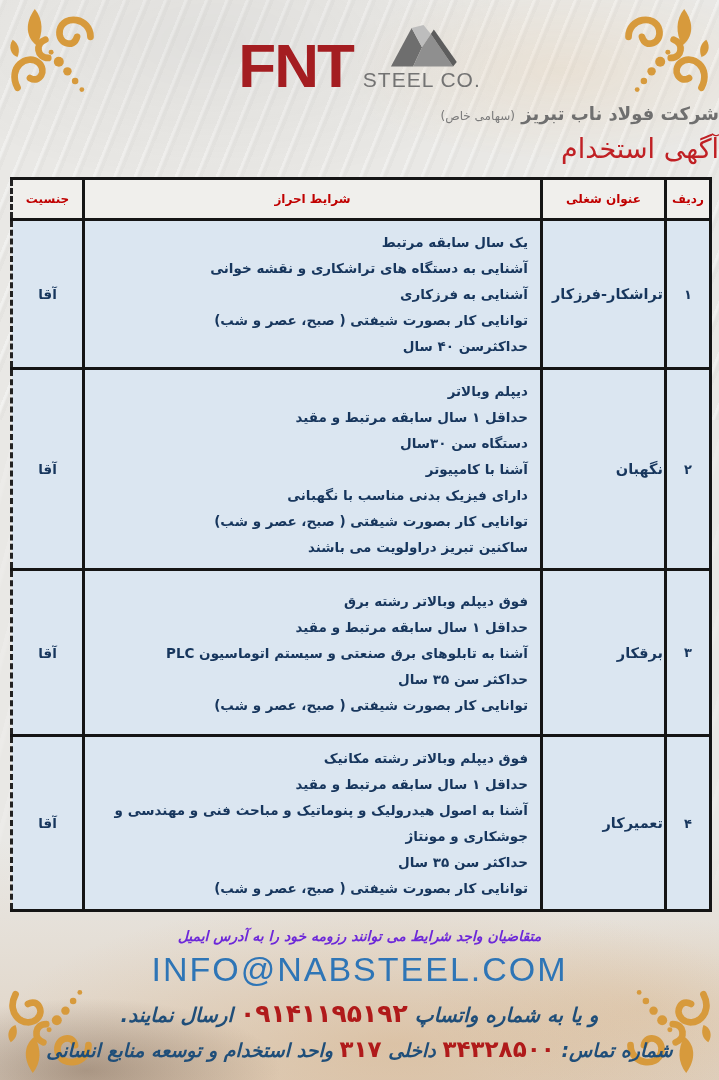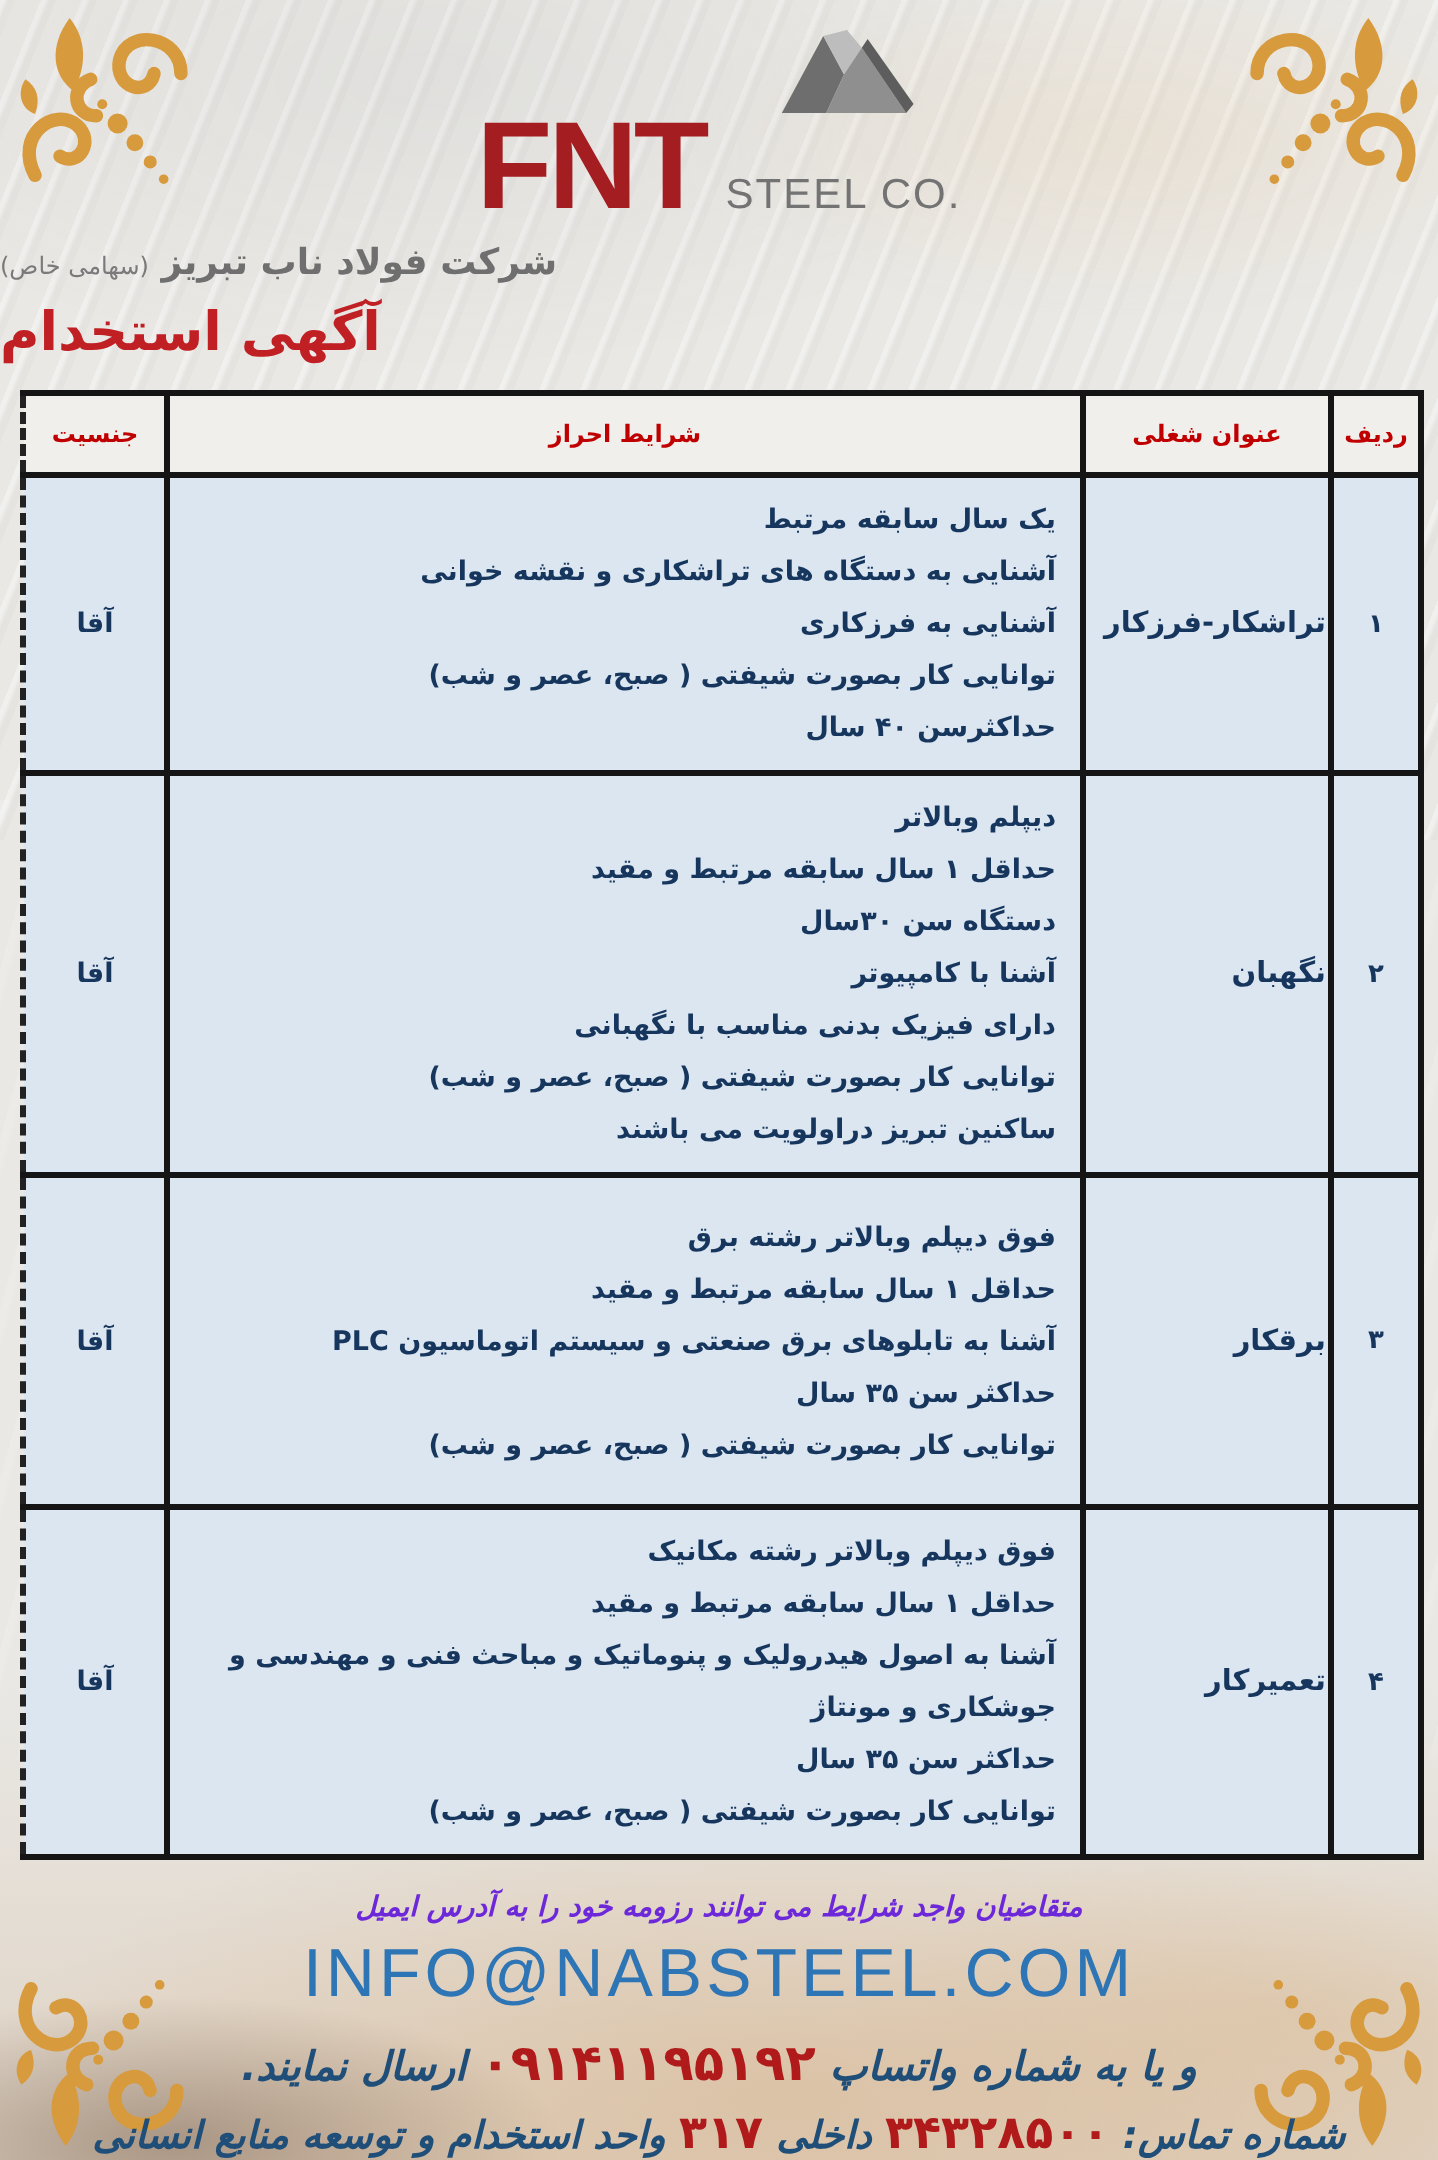--- a/index.html
+++ b/index.html
@@ -30,33 +30,33 @@
     background:repeating-linear-gradient(105deg, rgba(255,255,255,.35) 0 3px, transparent 6px 22px);
     opacity:.4;
   }
   
   .ornament{position:absolute;width:96px;height:96px;}
   .orn-tl{top:8px;left:6px;}
   .orn-tr{top:8px;right:6px;transform:scaleX(-1);}
   .orn-bl{bottom:6px;left:4px;transform:scaleY(-1);}
   .orn-br{bottom:6px;right:4px;transform:scale(-1,-1);}
   
-  .header{position:relative;text-align:left;padding-top:10px;}
+  .header{position:relative;text-align:right;padding-top:20px;}
   .logo-row{display:flex;align-items:flex-end;justify-content:center;gap:10px;}
   .logo-fnt{
     font-family:"Liberation Sans",sans-serif;font-weight:bold;font-size:62px;line-height:.9;
     color:#a41d21;letter-spacing:-2px;
   }
-  .logo-right{display:flex;flex-direction:column;align-items:center;margin-bottom:2px;gap:28px;}
+  .logo-right{display:flex;flex-direction:column;align-items:center;margin-bottom:2px;}
   .logo-steel{
     font-family:"Liberation Sans",sans-serif;font-size:21px;color:#737373;letter-spacing:1px;margin-top:-2px;
   }
   .company-line{direction:rtl;margin-top:9px;font-size:18px;color:#6f6f6f;font-weight:bold;}
   .company-suffix{font-size:12px;color:#7a7a7a;font-weight:normal;}
-  .ad-title{direction:rtl;margin-top:9px;font-size:27px;font-weight:bold;color:#c02024;}
+  .ad-title{direction:rtl;margin-top:9px;font-size:27px;font-weight:normal;color:#c02024;}
   
   .table-wrap{position:relative;margin:13px 10px 0 10px;}
   table{border-collapse:collapse;direction:rtl;width:699px;table-layout:fixed;}
   th,td{border:3px solid #151515;}
   th{background:#f0efec;color:#c00000;font-weight:bold;font-size:12px;height:34px;padding:2px 4px;}
   td{background:#dbe6f1;color:#17365d;font-weight:bold;vertical-align:middle;}
   col.c-num{width:45px;} col.c-job{width:124px;} col.c-req{width:458px;} col.c-gender{width:72px;}
   td.num{text-align:center;font-size:13px;}
   td.job{text-align:right;padding-right:1px;font-size:14.5px;}
   td.req{text-align:right;padding:8px 12px;font-size:13.5px;}

